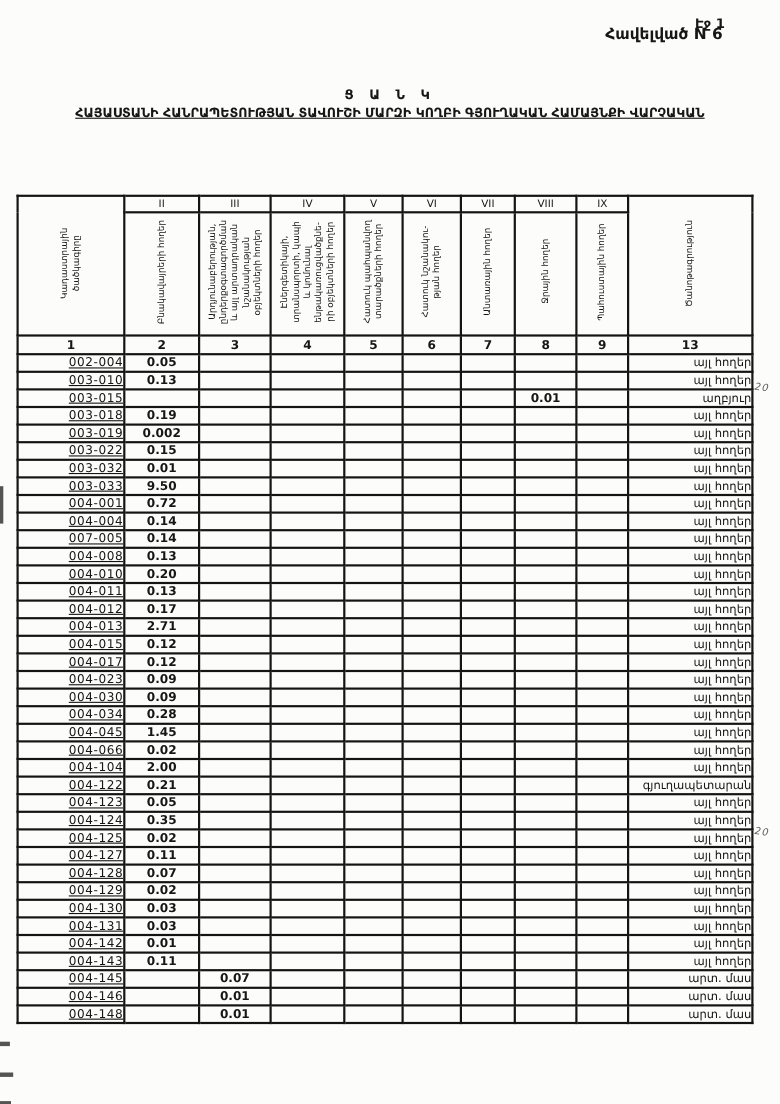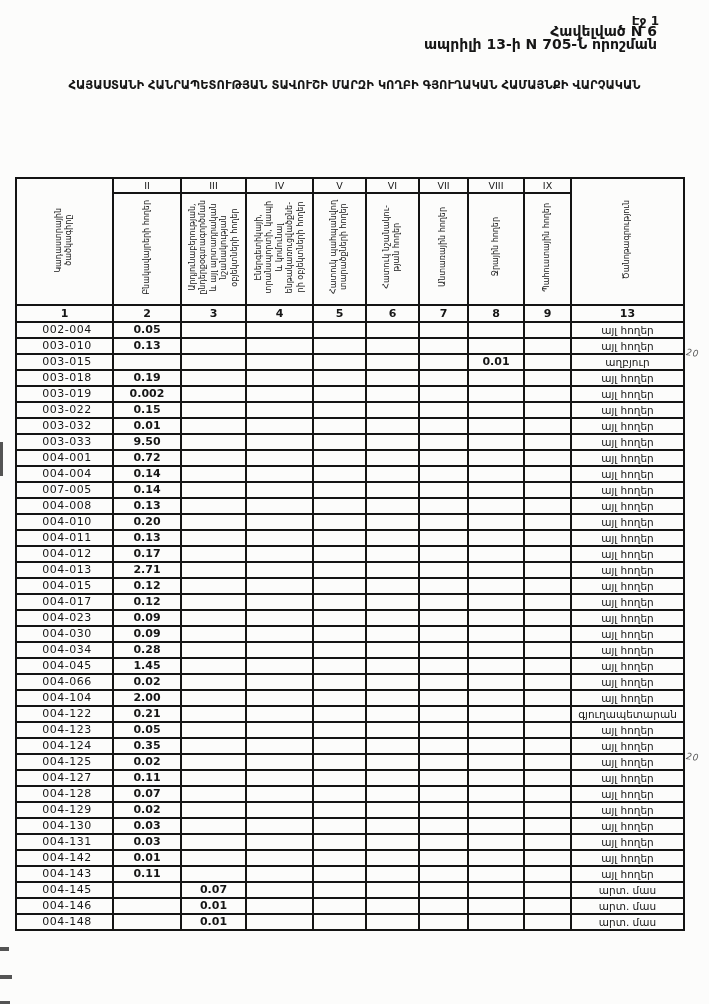--- a/index.html
+++ b/index.html
@@ -14,21 +14,21 @@
   
   .page-num{position:absolute;top:2px;right:14px;font-size:12px;font-weight:bold;}
   .decree-block{
     position:absolute;top:13px;right:16px;width:300px;
     text-align:right;font-size:14px;font-weight:bold;line-height:13px;
   }
 
   
   .title-block{position:absolute;top:67px;left:0;width:709px;text-align:center;}
   .title-main{font-size:12px;font-weight:bold;letter-spacing:5px;margin-bottom:3px;}
-  .title-line{font-size:11.5px;font-weight:bold;line-height:13.5px;}
+  .title-line{font-size:11.5px;font-weight:bold;line-height:13.5px;text-decoration:underline;}
   .title-sub{font-size:11px;margin-top:2px;}
 
   
   table.land{
     position:absolute;left:15px;top:165px;
     border-collapse:collapse;table-layout:fixed;width:668px;
   }
   table.land th,table.land td{
     border:2px solid #141414;padding:0;overflow:hidden;
     font-weight:normal;color:#161616;background:transparent;
@@ -37,47 +37,47 @@
   tr.label-row th{height:110px;vertical-align:middle;text-align:center;}
   th.span-head{vertical-align:middle;text-align:center;}
   .vlabel{
     display:inline-block;
     writing-mode:vertical-rl;transform:rotate(180deg);
     white-space:pre-line;font-size:8px;line-height:1.3;
     max-height:118px;text-align:center;
   }
   tr.num-row td{height:15px;font-size:11px;font-weight:bold;text-align:center;line-height:15px;}
   tbody.data td{height:14px;font-size:11px;line-height:14px;}
-  tbody.data td.c1{text-align:center;padding-left:5px;letter-spacing:.5px;}
+  tbody.data td.c1{text-align:right;padding-left:5px;letter-spacing:.5px;text-decoration:underline;}
   tbody.data td.c2,tbody.data td.c3,tbody.data td.c4,tbody.data td.c5,
   tbody.data td.c6,tbody.data td.c7,tbody.data td.c8,tbody.data td.c9{
     text-align:center;font-weight:bold;
   }
-  tbody.data td.c10{text-align:center;padding-left:0;font-size:10.5px;}
+  tbody.data td.c10{text-align:right;padding-left:0;font-size:10.5px;}
 
   
   .hand-mark{
     position:absolute;font-size:9px;color:#5a5a5a;
     font-style:italic;transform:rotate(8deg);letter-spacing:1px;
   }
   .artifact{position:absolute;background:#1c1c1c;opacity:.75;}
 </style>
 </head>
 <body>
 
 <div class="page">
 
   <div class="page-num">Էջ 1</div>
 
   <div class="decree-block">
     <div>Հավելված N 6</div>
-    <div>ապրիլի 13-ի N 705-Ն որոշման</div>
   </div>
 
   <div class="title-block">
+    <div class="title-main">Ց Ա Ն Կ</div>
     <div class="title-line">ՀԱՅԱՍՏԱՆԻ ՀԱՆՐԱՊԵՏՈՒԹՅԱՆ ՏԱՎՈՒՇԻ ՄԱՐԶԻ ԿՈՂԲԻ ԳՅՈՒՂԱԿԱՆ ՀԱՄԱՅՆՔԻ ՎԱՐՉԱԿԱՆ</div>
   </div>
 
   <table class="land">
     <colgroup>
       <col style="width:97px">
         <col style="width:68px">
         <col style="width:65px">
       <col style="width:67px">
         <col style="width:53px">

